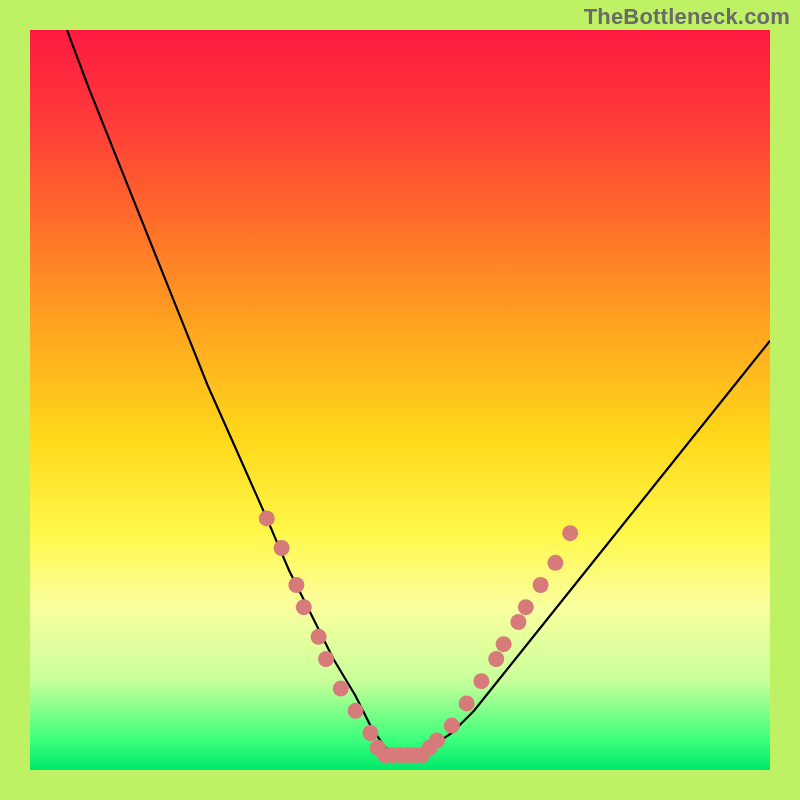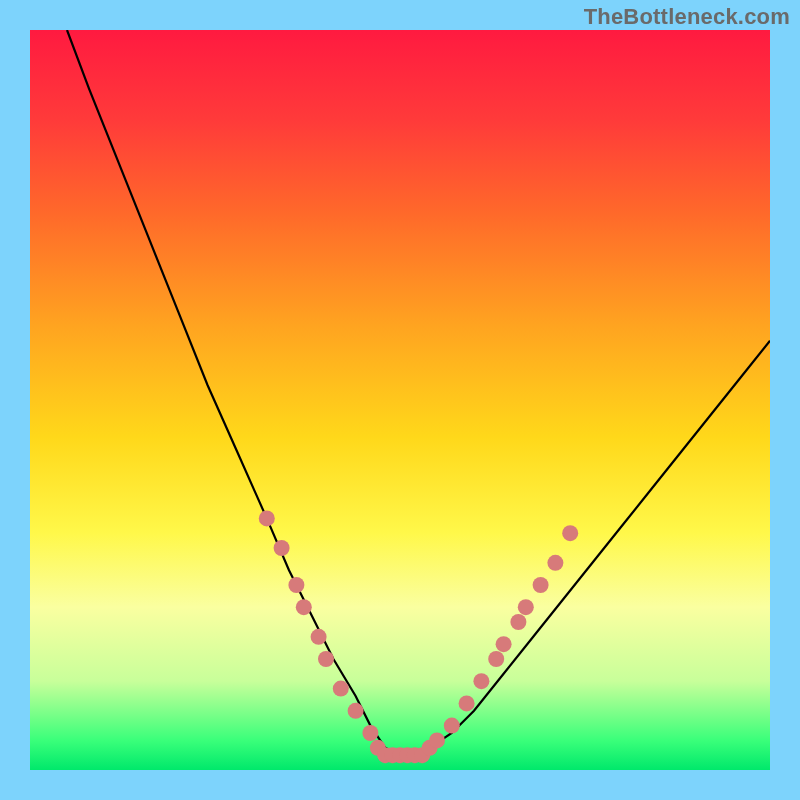--- a/index.html
+++ b/index.html
@@ -1,21 +1,21 @@
 <!DOCTYPE html>
 <html><head>
 <meta charset="utf-8">
 <style>
   * { margin: 0; padding: 0; box-sizing: border-box; }
   html, body { width: 800px; height: 800px; overflow: hidden; background: #000; }
   .chart-container {
     position: relative;
     width: 800px;
     height: 800px;
-    background: #7dd3fc;
+    background: #bef264;
   }
   .plot-area {
     position: absolute;
     left: 30px;
     top: 30px;
     width: 740px;
     height: 740px;
     background: linear-gradient(to bottom,
       #ff1a40 0%,
       #ff3a3a 12%,

